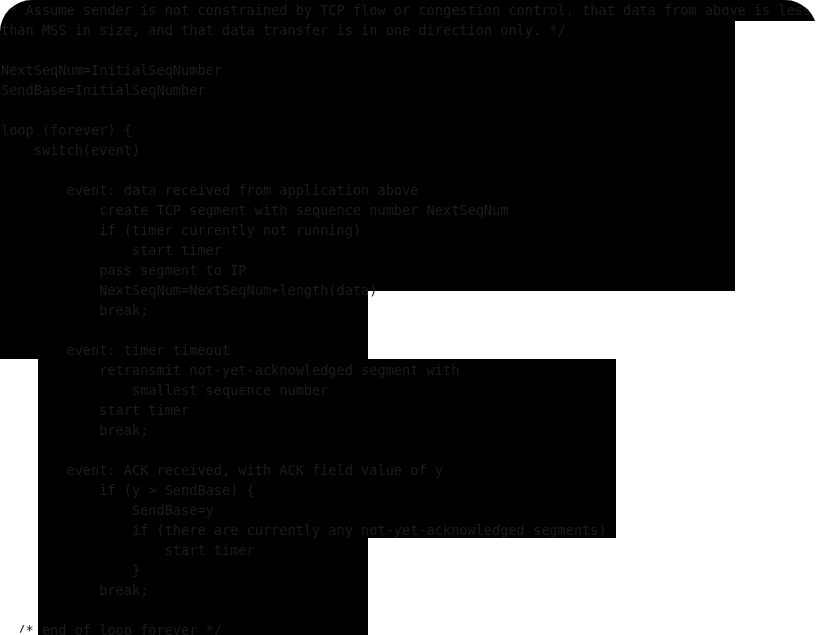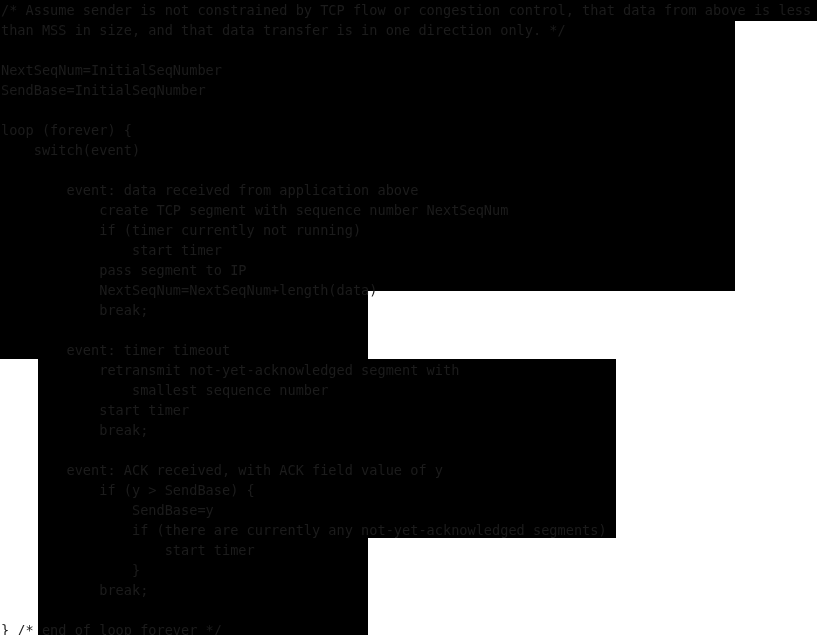--- a/index.html
+++ b/index.html
@@ -7,20 +7,21 @@
     padding: 0;
     background: #ffffff;
   }
   #stage {
     position: relative;
     width: 817px;
     height: 635px;
     background: #ffffff;
     overflow: hidden;
     font-family: "DejaVu Sans Mono", "Liberation Mono", monospace;
+    border-radius: 32px;
   }
   
   .panel {
     position: absolute;
     background: #000000;
   }
   #panel-top    { left: 0px;   top: 0px;   width: 817px; height: 21px; }
   #panel-upper  { left: 0px;   top: 21px;  width: 735px; height: 270px; }
   #panel-mid-l  { left: 0px;   top: 291px; width: 368px; height: 68px; }
   #panel-lower  { left: 38px;  top: 359px; width: 578px; height: 179px; }

